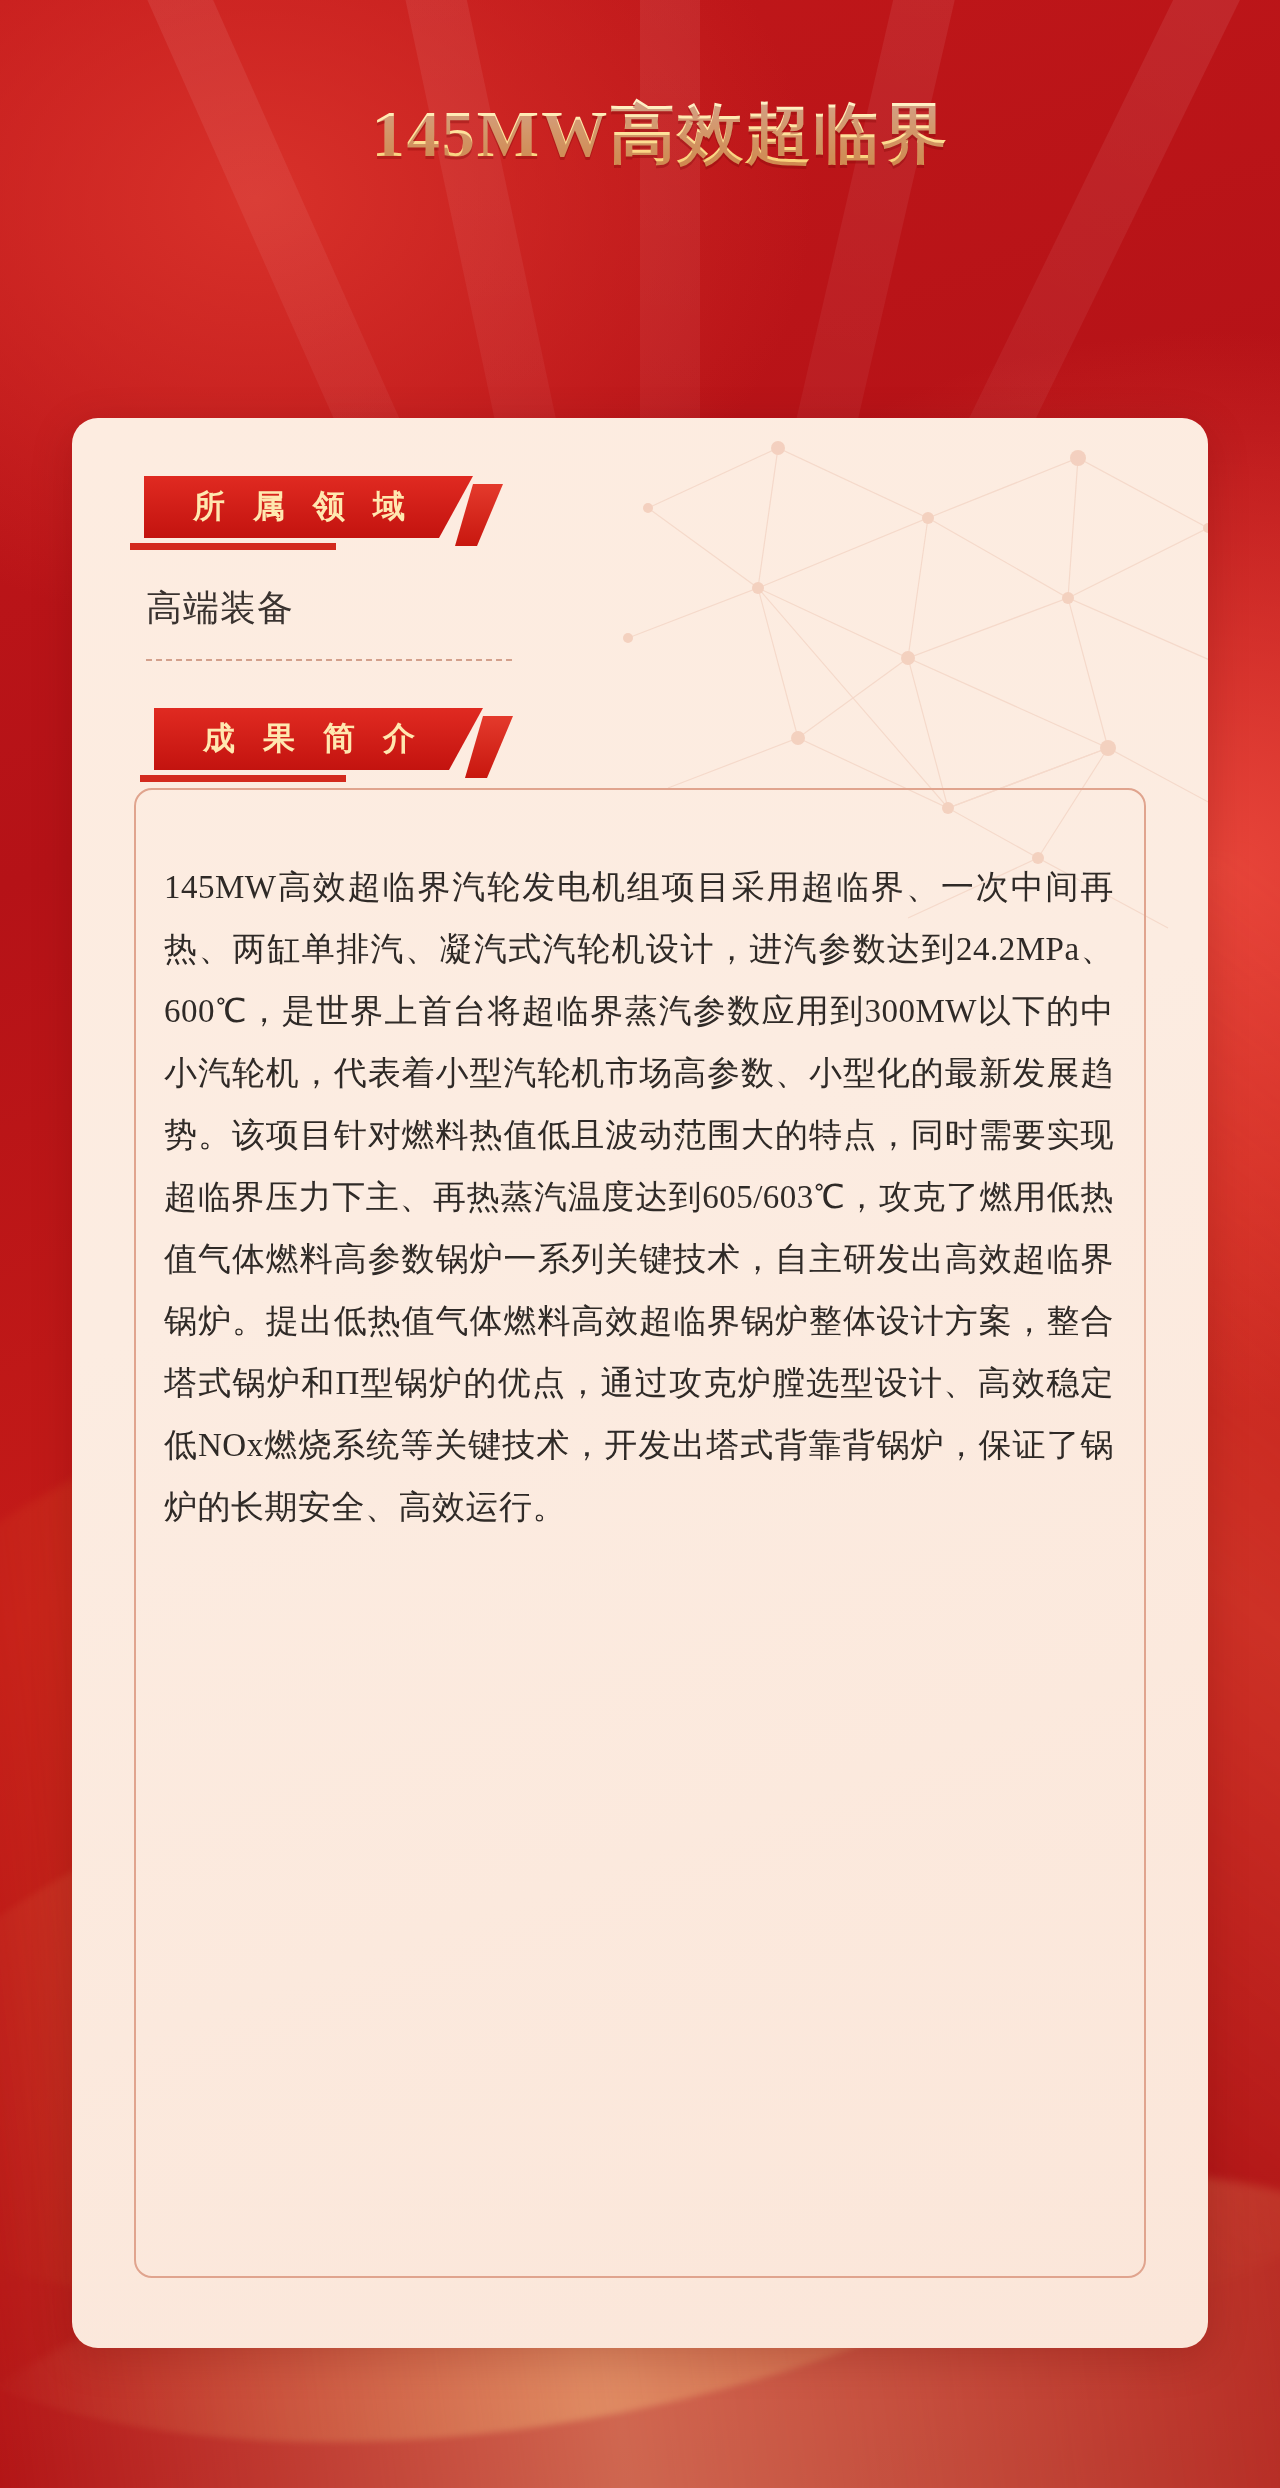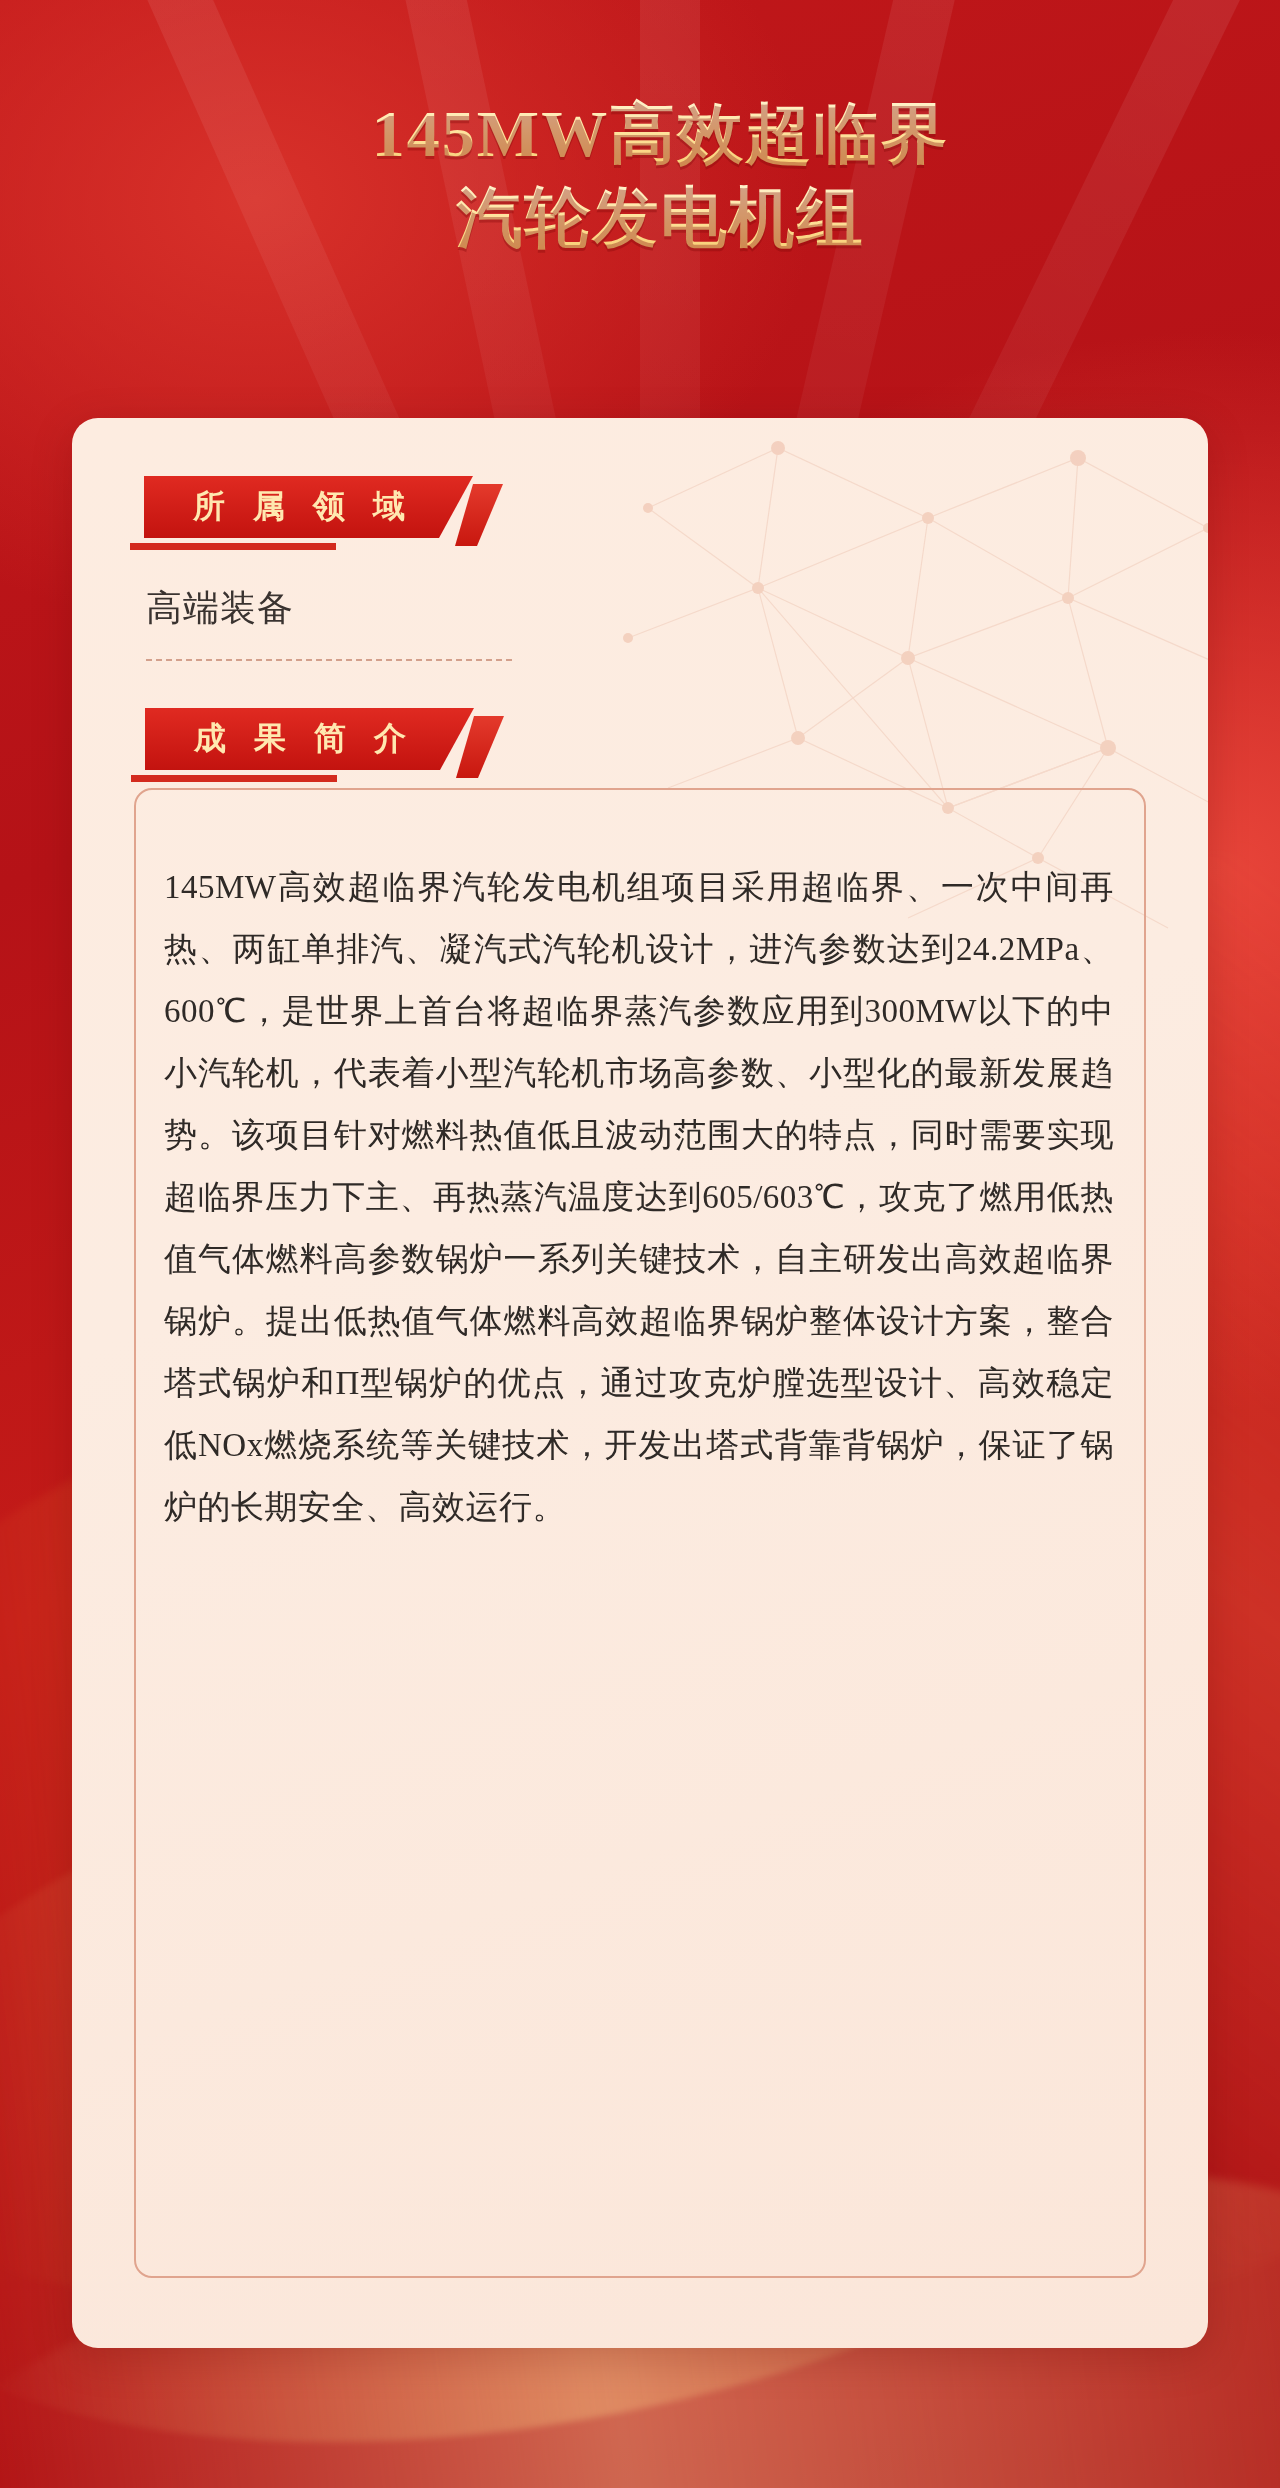--- a/index.html
+++ b/index.html
@@ -161,21 +161,21 @@
     color: #3a3330;
     letter-spacing: 1px;
     font-family: "Liberation Sans", "DejaVu Sans", sans-serif;
   }
   .dashed {
     margin: 26px 0 0 74px;
     width: 366px;
     border-top: 2px dashed #d3a08c;
   }
 
-  .section-2 { position: absolute; top: 290px; left: 1px; right: 0; }
+  .section-2 { position: absolute; top: 290px; left: 10px; right: 0; }
 
   .intro-box {
     position: absolute;
     left: 62px; top: 370px;
     width: 1012px; height: 1490px;
     border: 2px solid #e0a48e;
     border-radius: 18px;
     box-sizing: border-box;
   }
   .intro-text {
@@ -201,21 +201,20 @@
   <div class="swoosh sw4"></div>
 
   <div class="ray" style="transform:rotate(-24deg)"></div>
   <div class="ray" style="transform:rotate(-12deg)"></div>
   <div class="ray" style="transform:rotate(0deg)"></div>
   <div class="ray" style="transform:rotate(13deg)"></div>
   <div class="ray" style="transform:rotate(26deg)"></div>
 
   <div class="title-wrap">
     <div class="title-line">145MW高效超临界</div>
-    <div class="title-line">汽轮发电机组</div>
   </div>
 
   <div class="card">
 
     <svg class="net" viewBox="0 0 640 620">
       <g stroke="#e8b9a4" stroke-width="1.2" fill="none" opacity="0.9">
         <path d="M40 120 L170 60 L320 130 L470 70 L600 140"></path>
         <path d="M20 250 L150 200 L300 270 L460 210 L620 280"></path>
         <path d="M60 400 L190 350 L340 420 L500 360 L630 430"></path>
         <path d="M170 60 L150 200 L190 350"></path>

